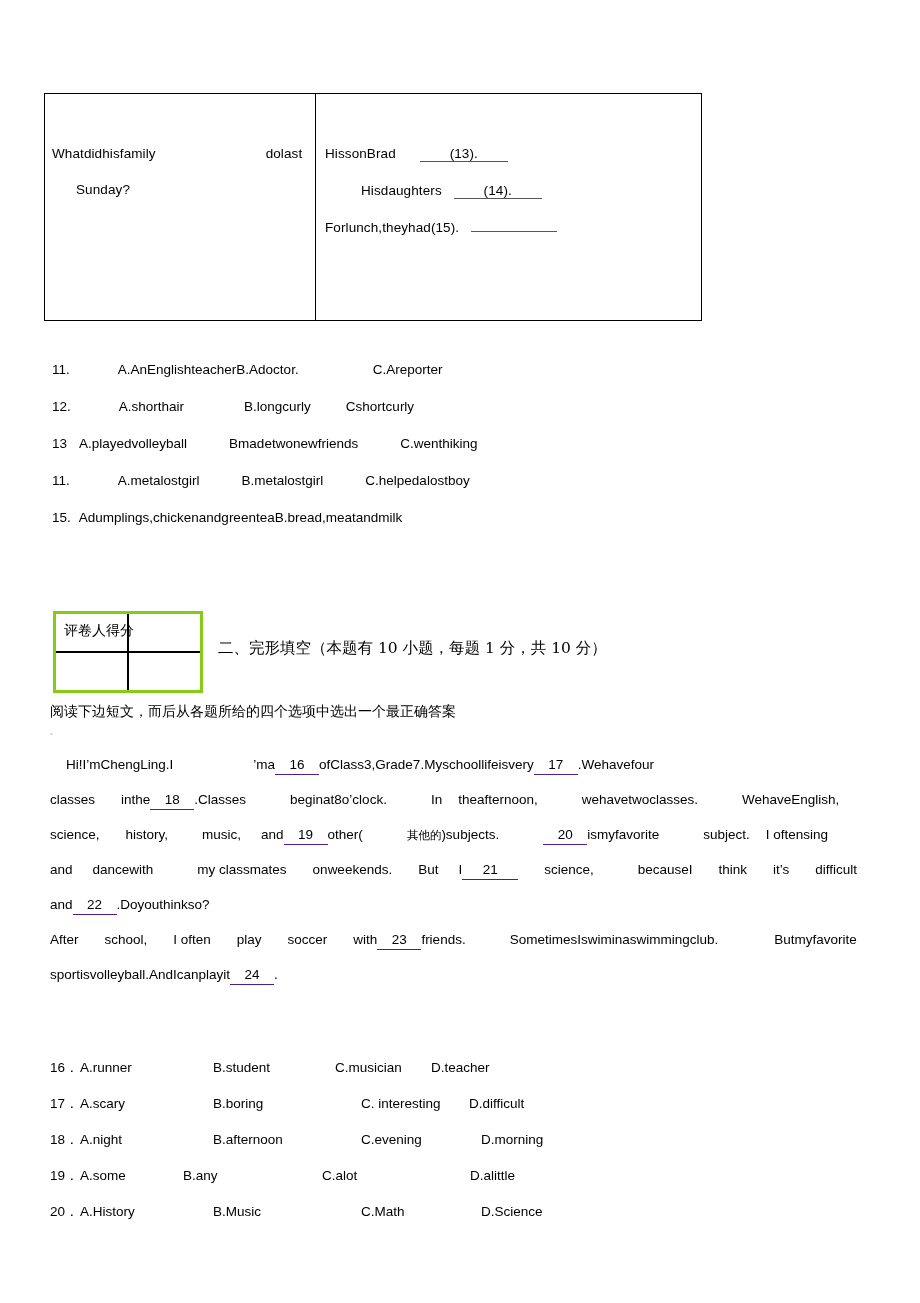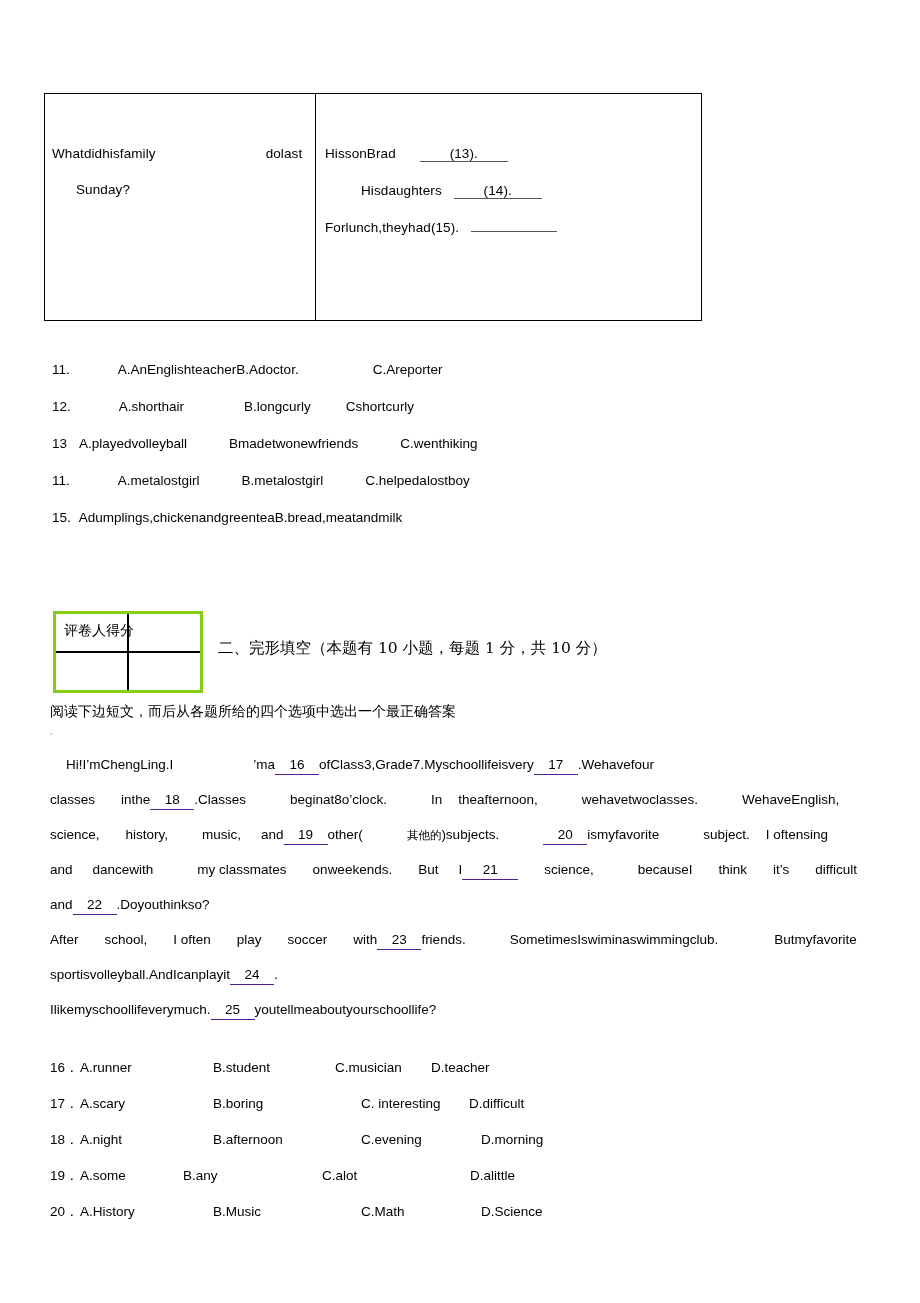--- a/index.html
+++ b/index.html
@@ -296,23 +296,20 @@
     </div>
 
     <div class="pline">
       <span>After</span><span class="gapw-4"></span><span>school,</span><span class="gapw-4"></span><span>I often</span><span class="gapw-4"></span><span>play</span><span class="gapw-4"></span><span>soccer</span><span class="gapw-4"></span><span>with</span><span class="ul u-md">23</span><span>friends.</span><span class="gapw-3"></span><span>SometimesIswiminaswimmingclub.</span><span class="gapw-7"></span><span>Butmyfavorite</span>
     </div>
 
     <div class="pline">
       <span>sportisvolleyball.AndIcanplayit</span><span class="ul u-md">24</span><span>.</span>
     </div>
 
-    <div class="pline">
-      <span>Ilikemyschoollifeverymuch.</span><span class="ul u-md">25</span><span>youtellmeaboutyourschoollife?</span>
-    </div>
 
   </div>
 
   <div class="choices-b">
 
     <div class="crow2">
       <span class="w-n">16．</span><span class="w-a1">A.runner</span><span class="w-b1">B.student</span><span class="w-c3">C.musician</span><span>D.teacher</span>
     </div>
 
     <div class="crow2">

